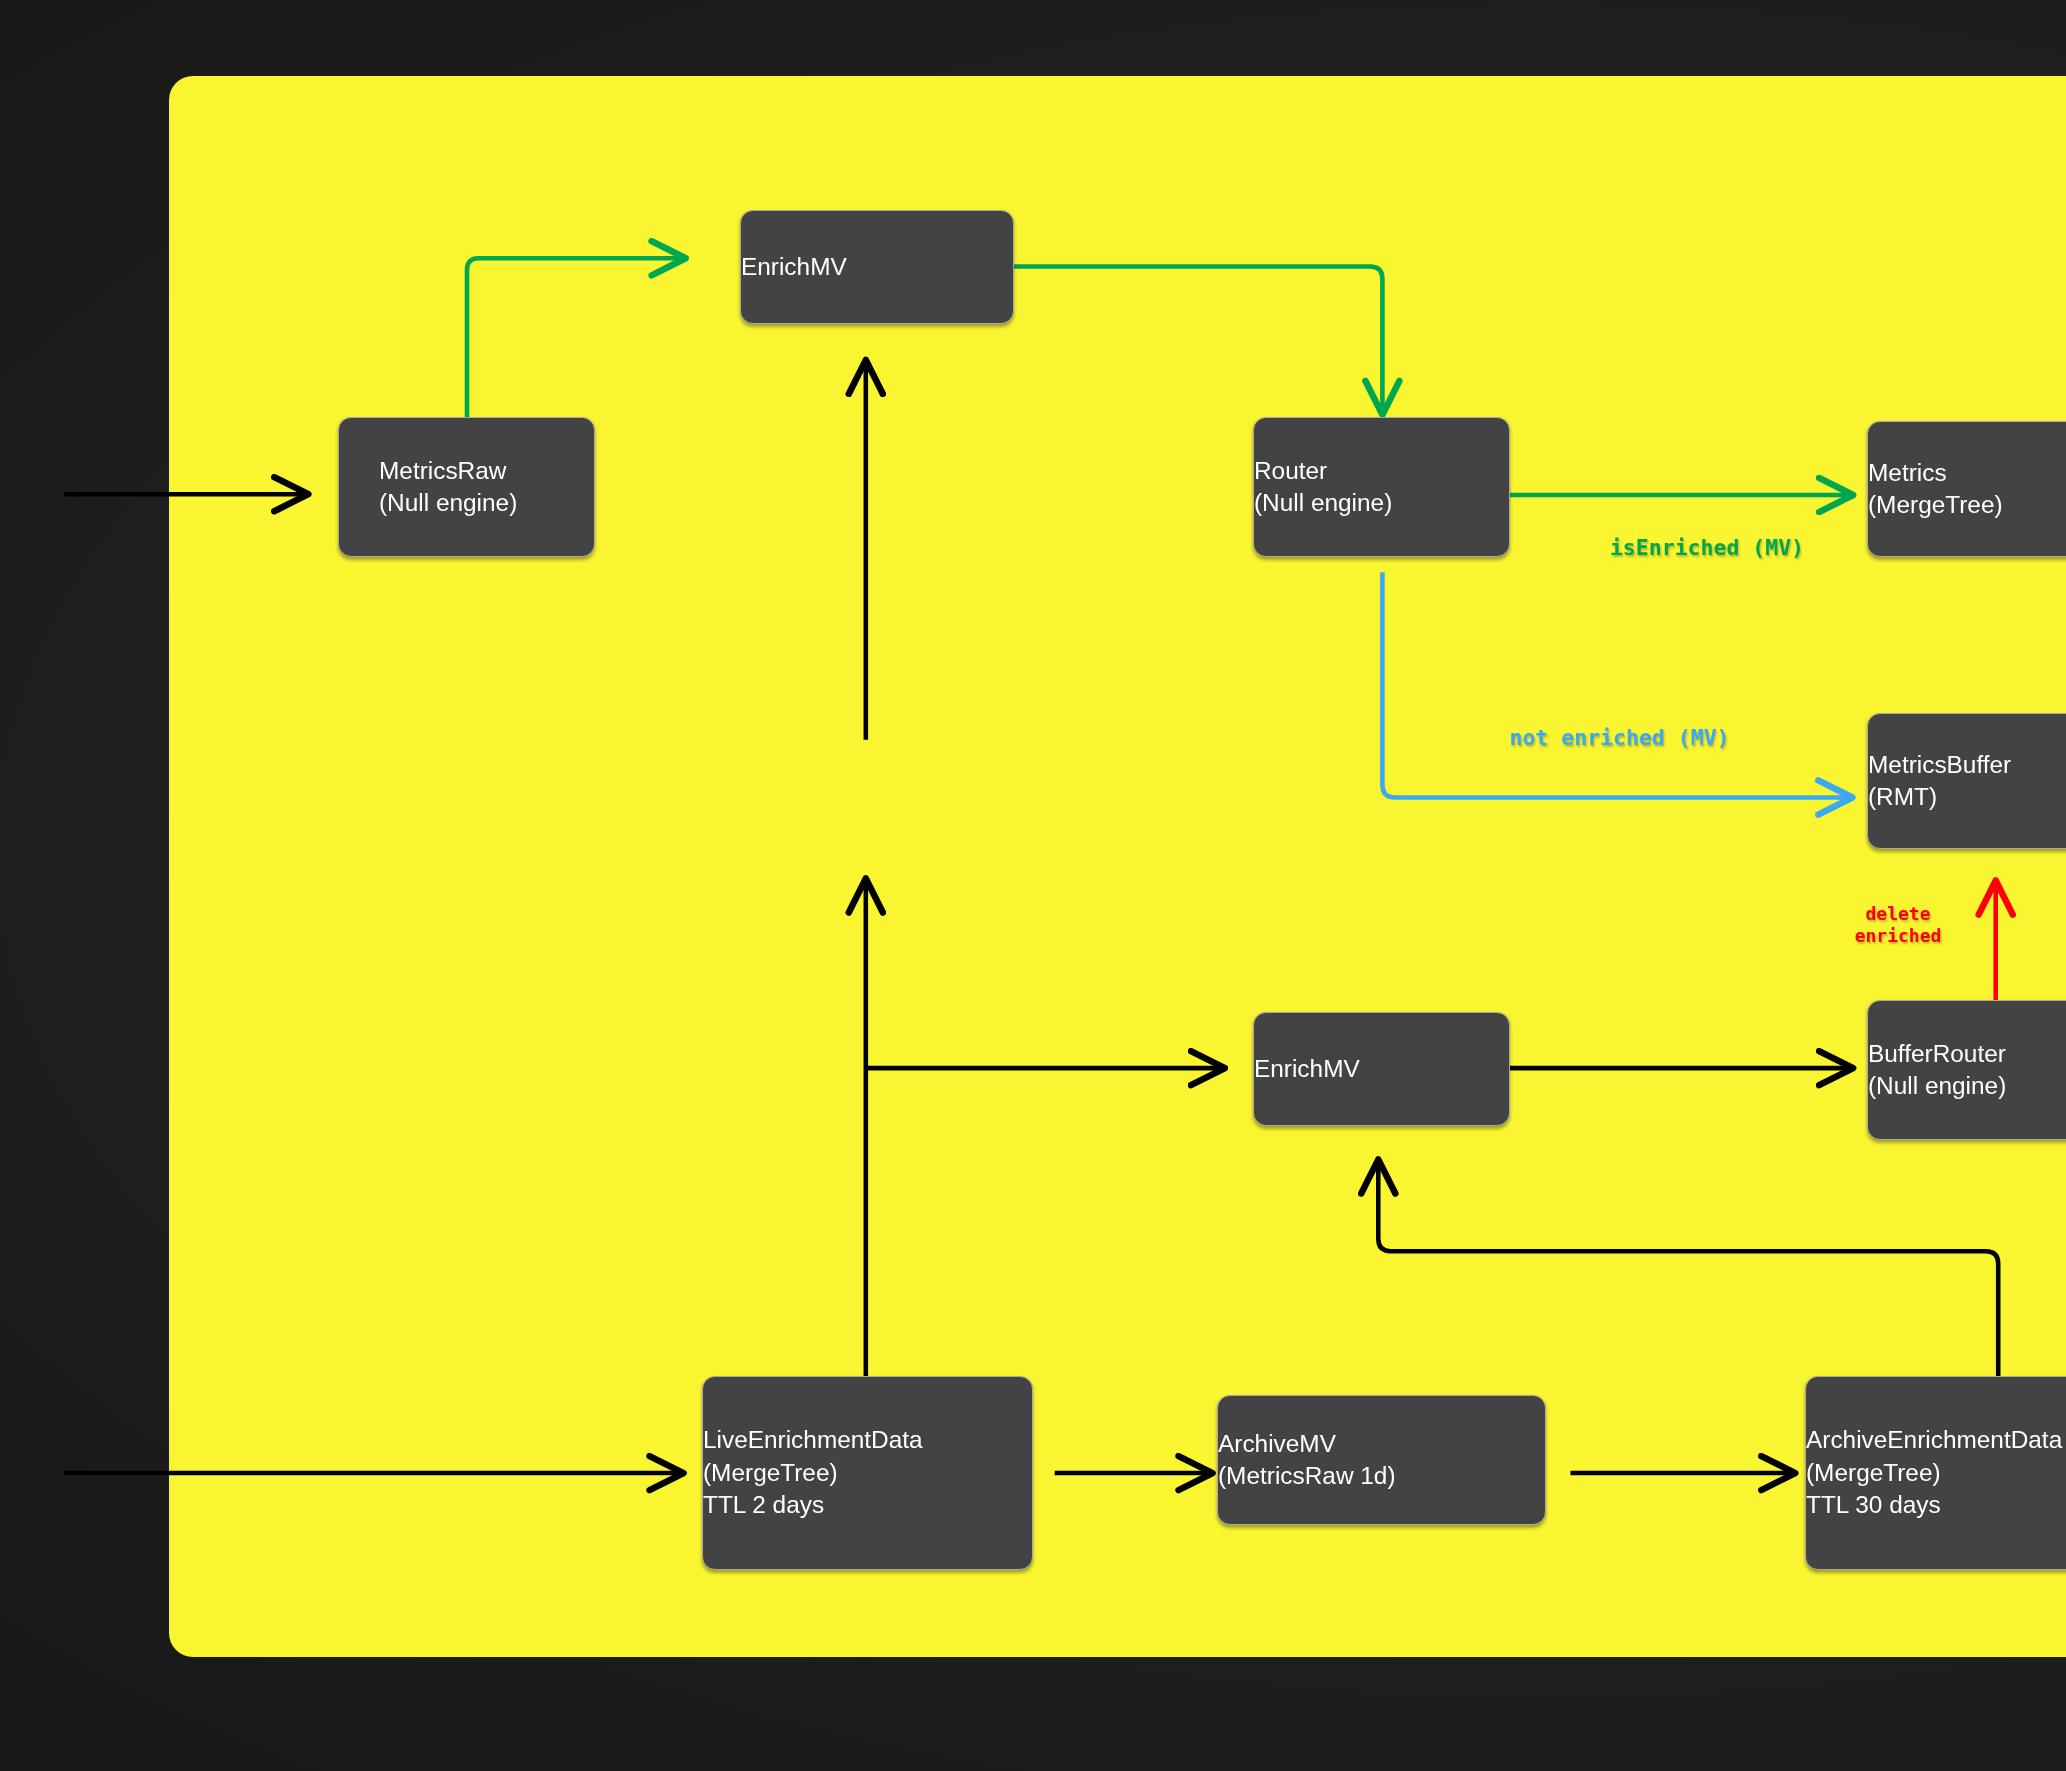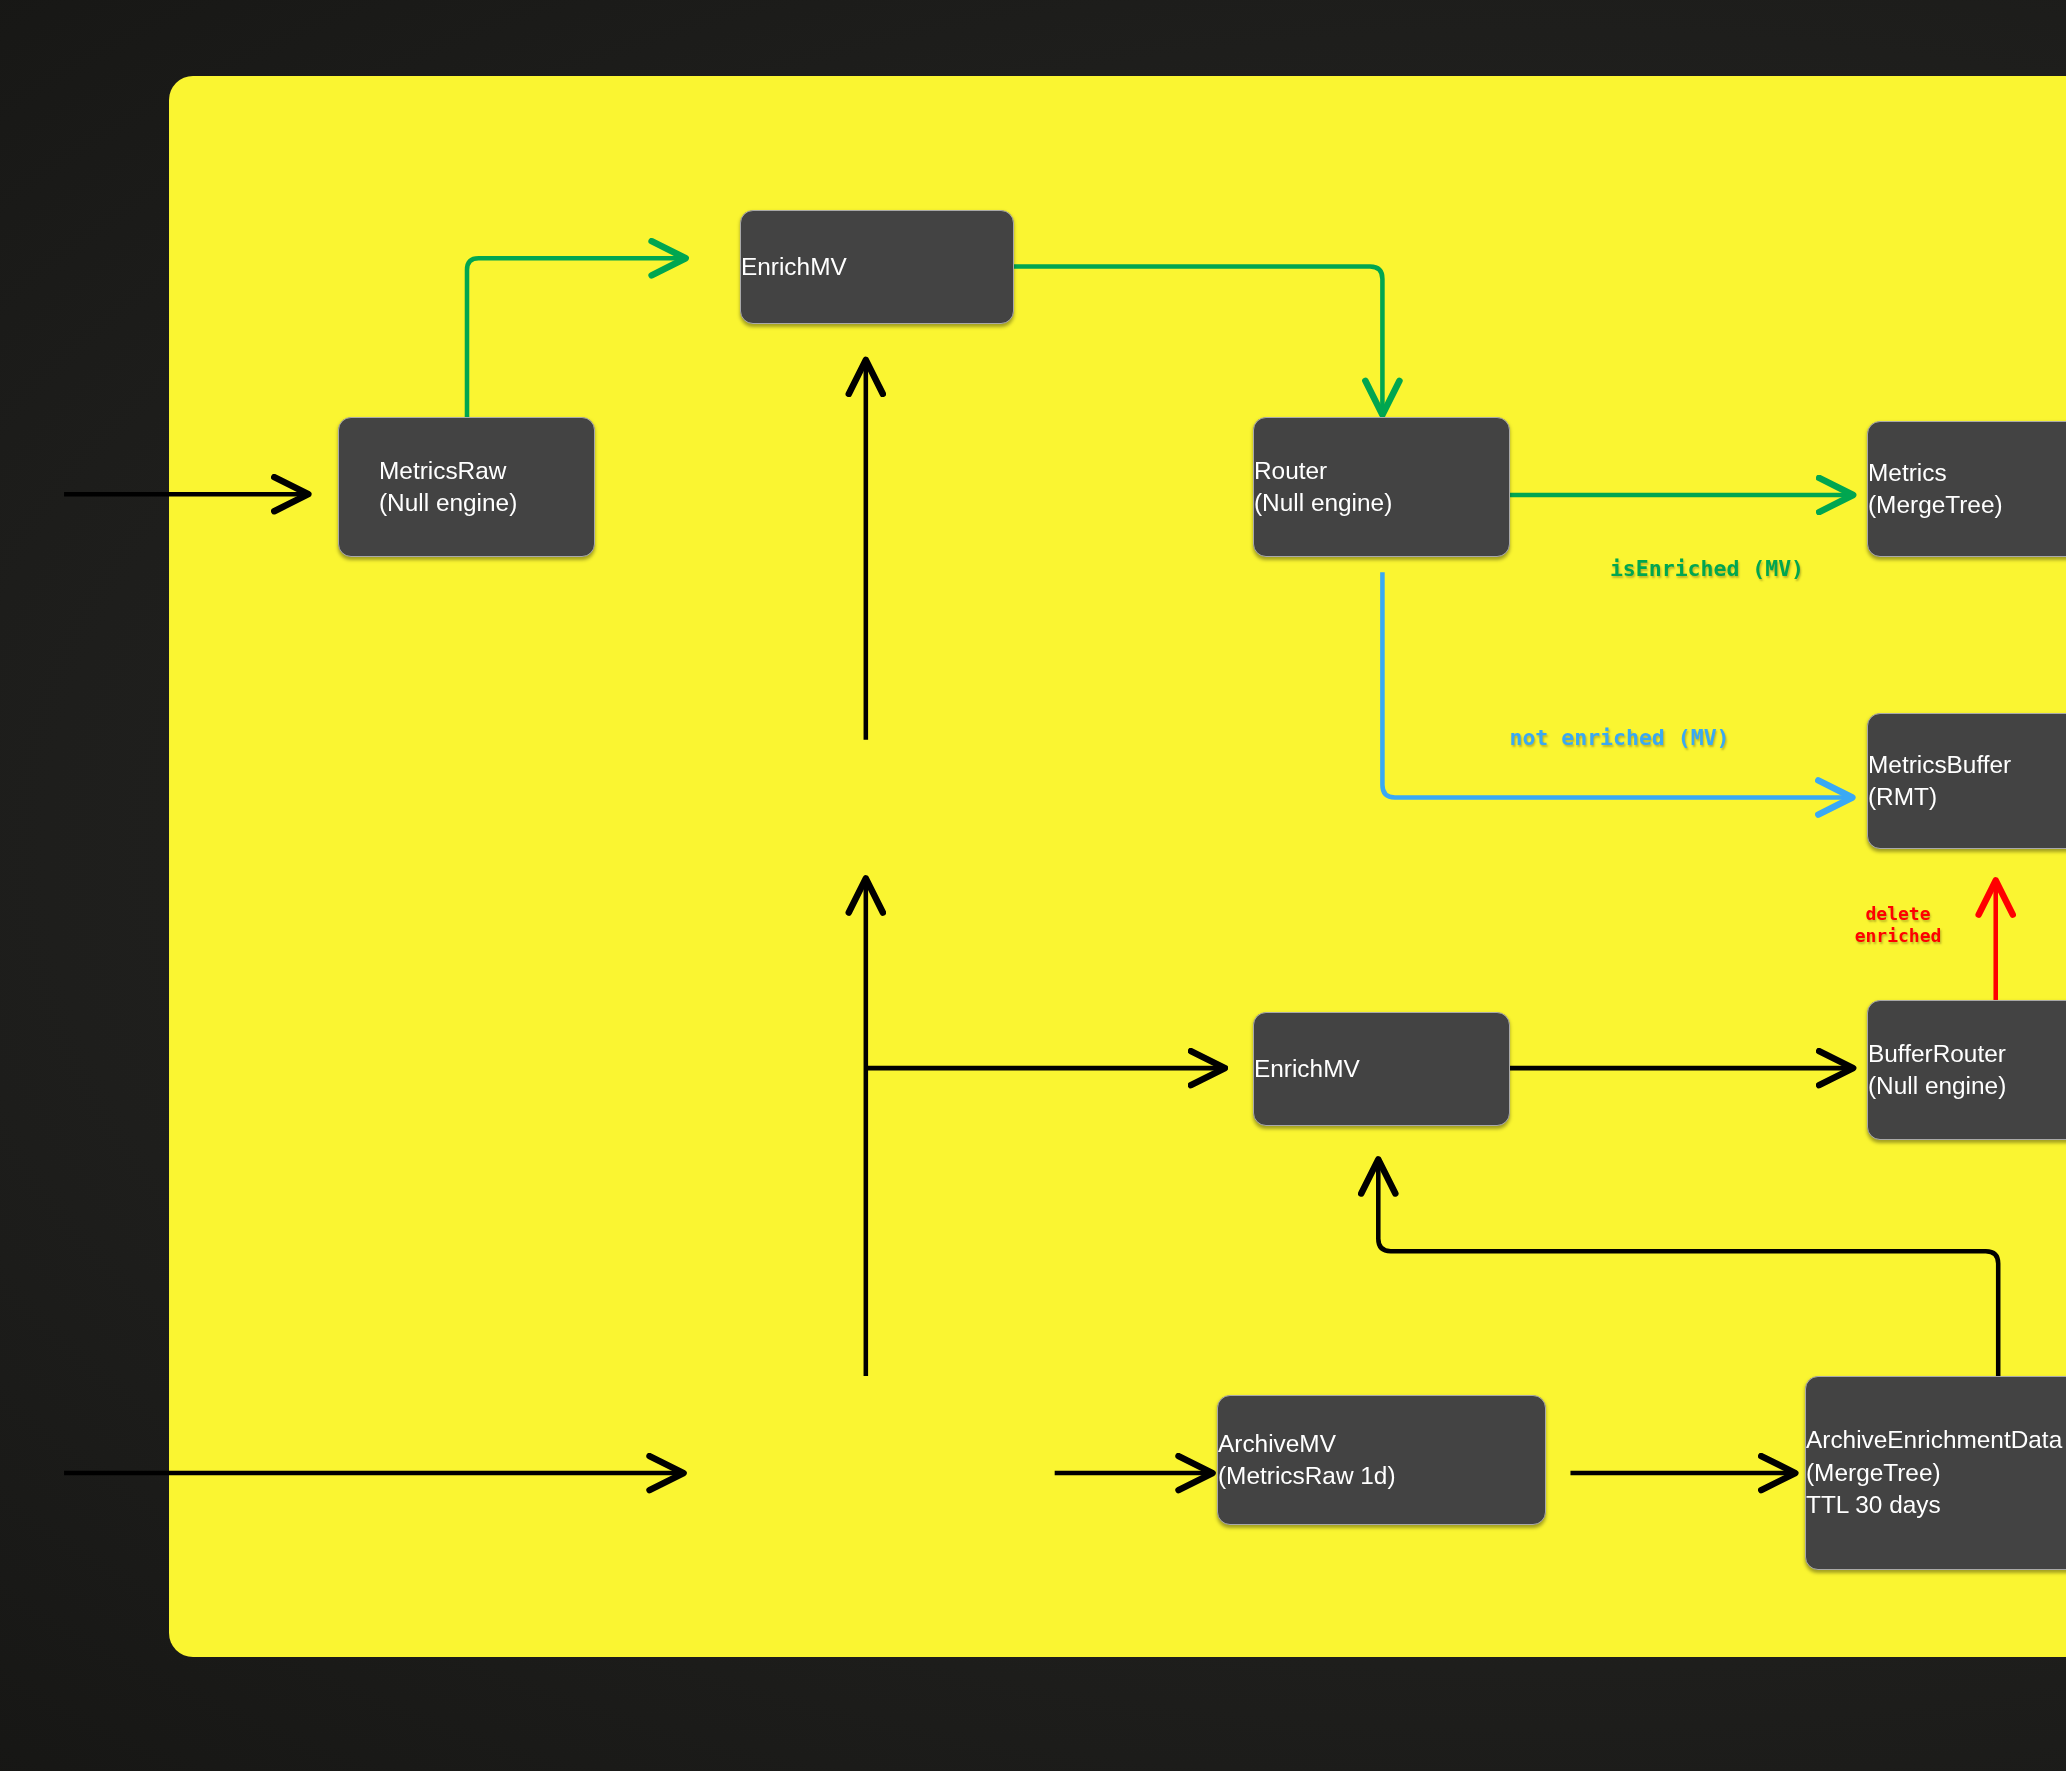--- a/index.html
+++ b/index.html
@@ -157,33 +157,38 @@
 
   <div class="nodebox" style="left:1253px; top:1012px; width:257px; height:114px;">
     <span>EnrichMV</span>
   </div>
 
   <div class="nodebox" style="left:1867px; top:1000px; width:253px; height:140px;">
     <span>BufferRouter</span>
     <span>(Null engine)</span>
   </div>
 
+  <div class="nodebox" style="left:702px; top:1376px; width:331px; height:194px;">
+    <span>LiveEnrichmentData</span>
+    <span>(MergeTree)</span>
+    <span>TTL 2 days</span>
+  </div>
 
   <div class="nodebox" style="left:1217px; top:1395px; width:329px; height:130px;">
     <span>ArchiveMV</span>
     <span>(MetricsRaw 1d)</span>
   </div>
 
   <div class="nodebox" style="left:1805px; top:1376px; width:377px; height:194px;">
     <span>ArchiveEnrichmentData</span>
     <span>(MergeTree)</span>
     <span>TTL 30 days</span>
   </div>
 
-  <div class="edgelabel lab-green" style="left:1552px; top:556px; width:310px;">isEnriched (MV)</div>
+  <div class="edgelabel lab-green" style="left:1552px; top:535px; width:310px;">isEnriched (MV)</div>
 
   <div class="edgelabel lab-blue" style="left:1475px; top:725px; width:289px;">not enriched (MV)</div>
 
   <div class="edgelabel lab-red" style="left:1838px; top:903px; width:120px; font-size:18px;">delete
 enriched</div>
 
 </div>
 
 
 </body></html>

